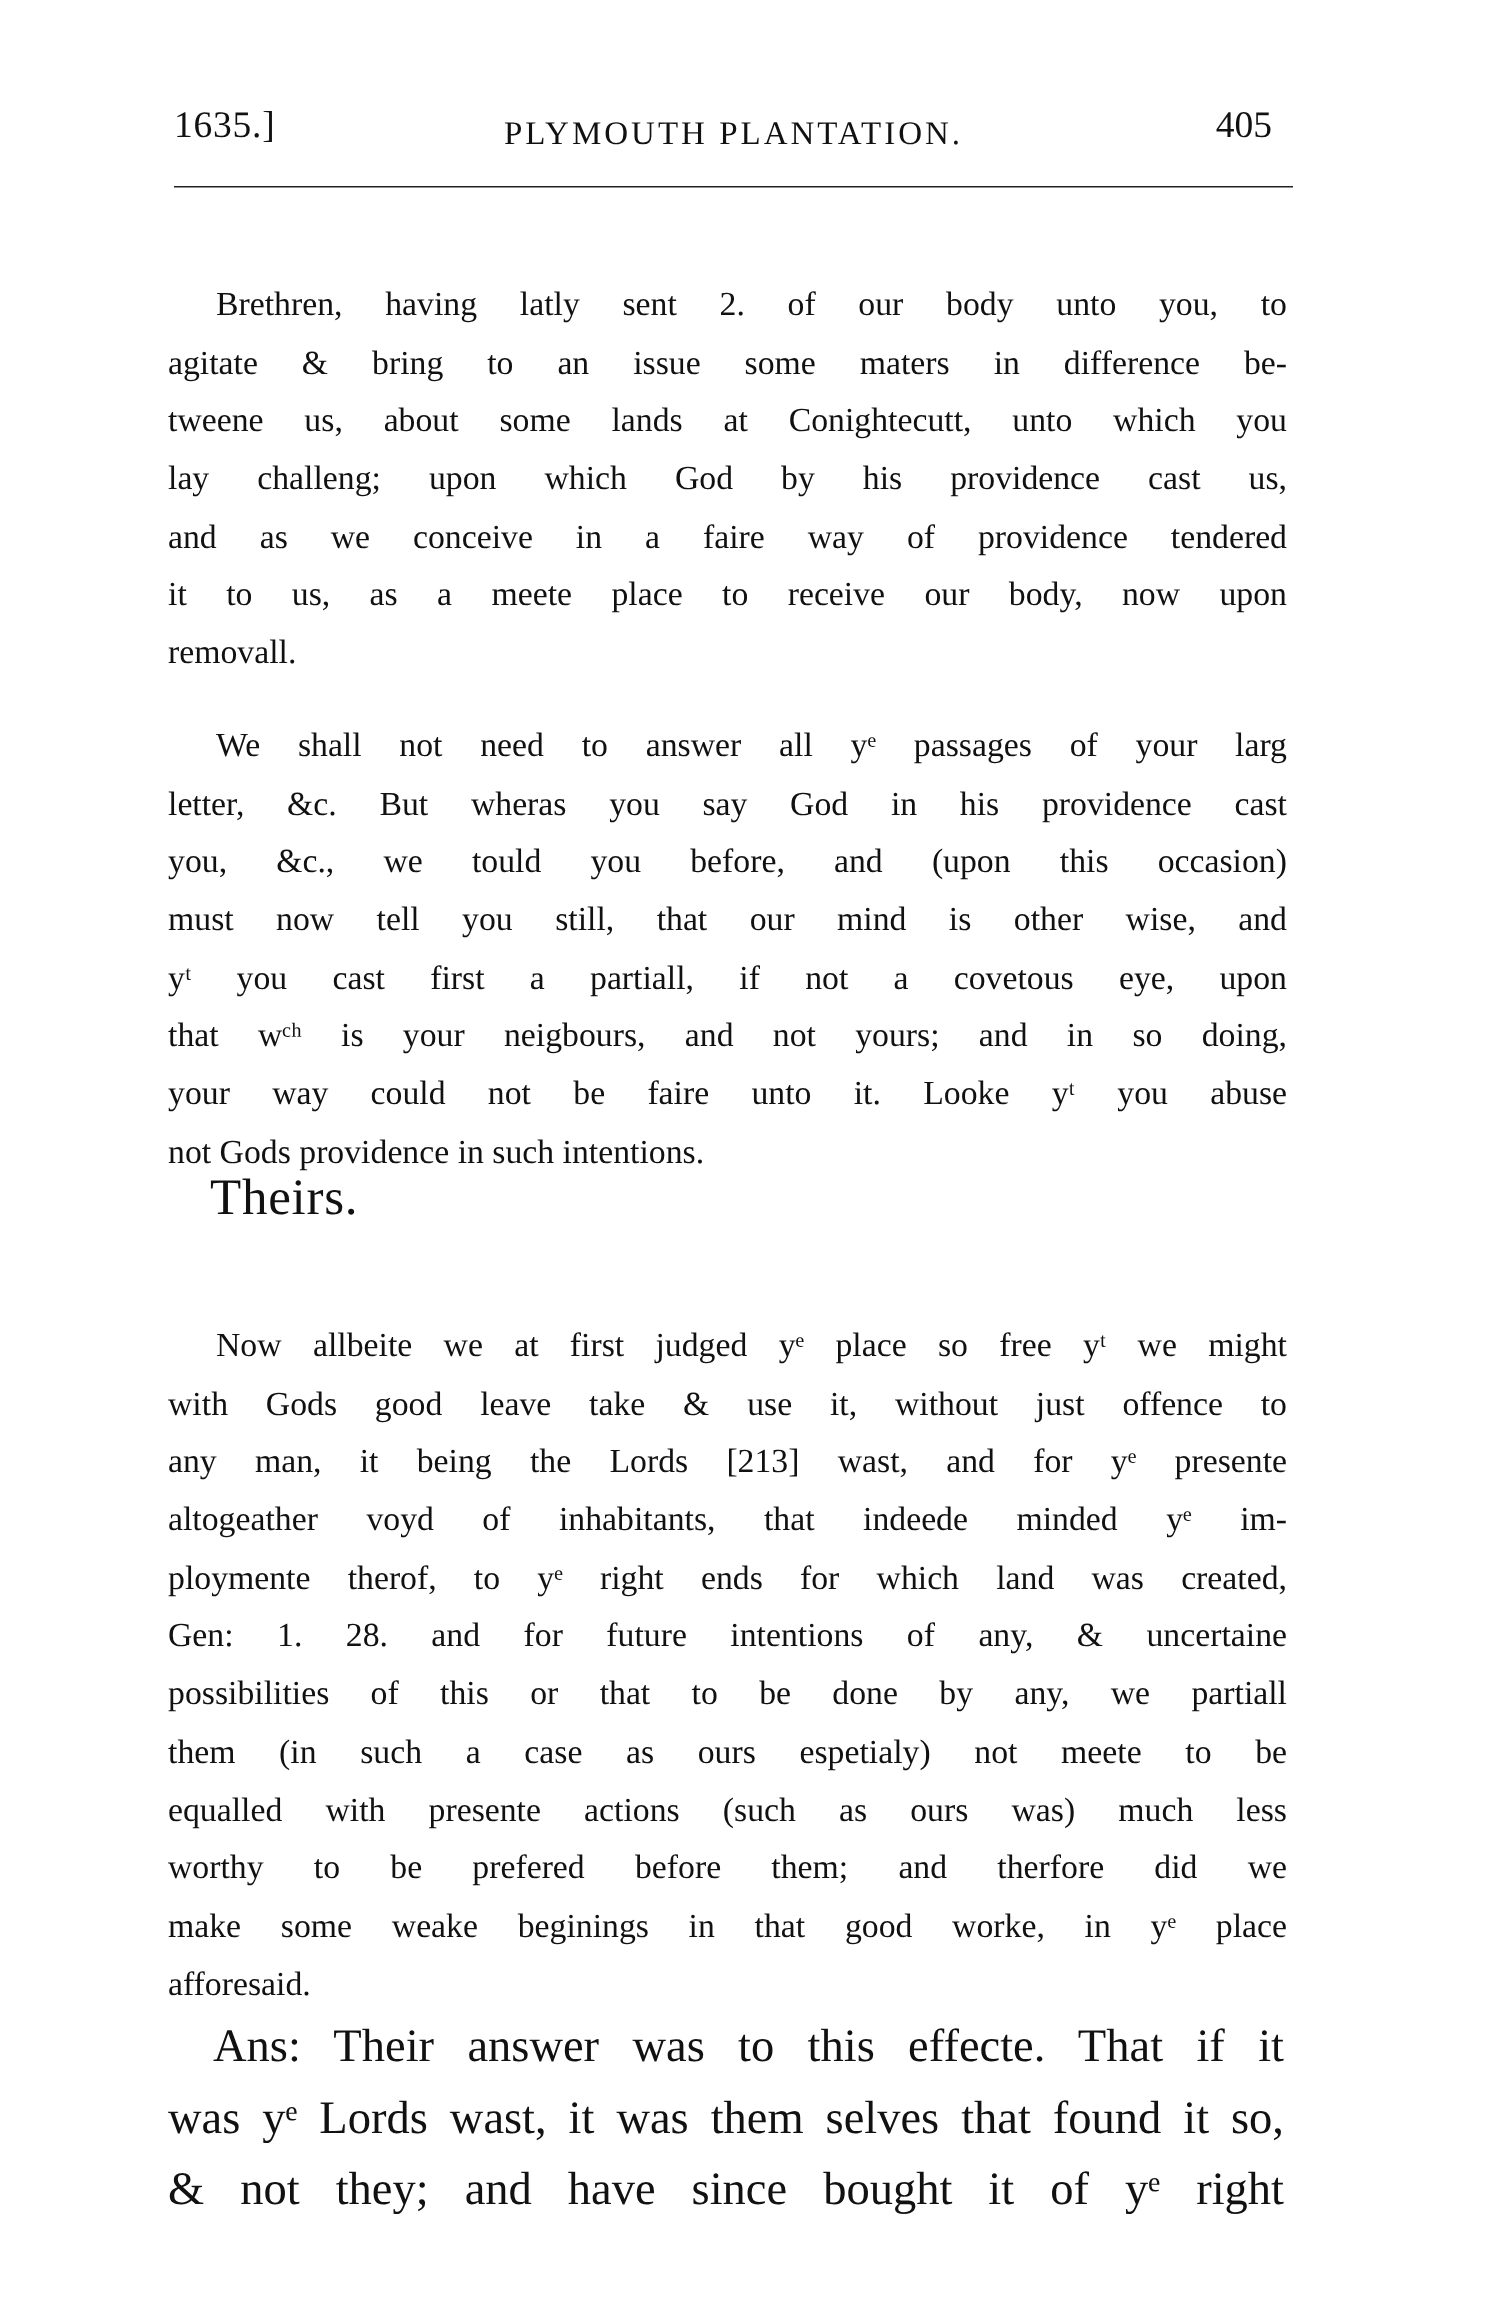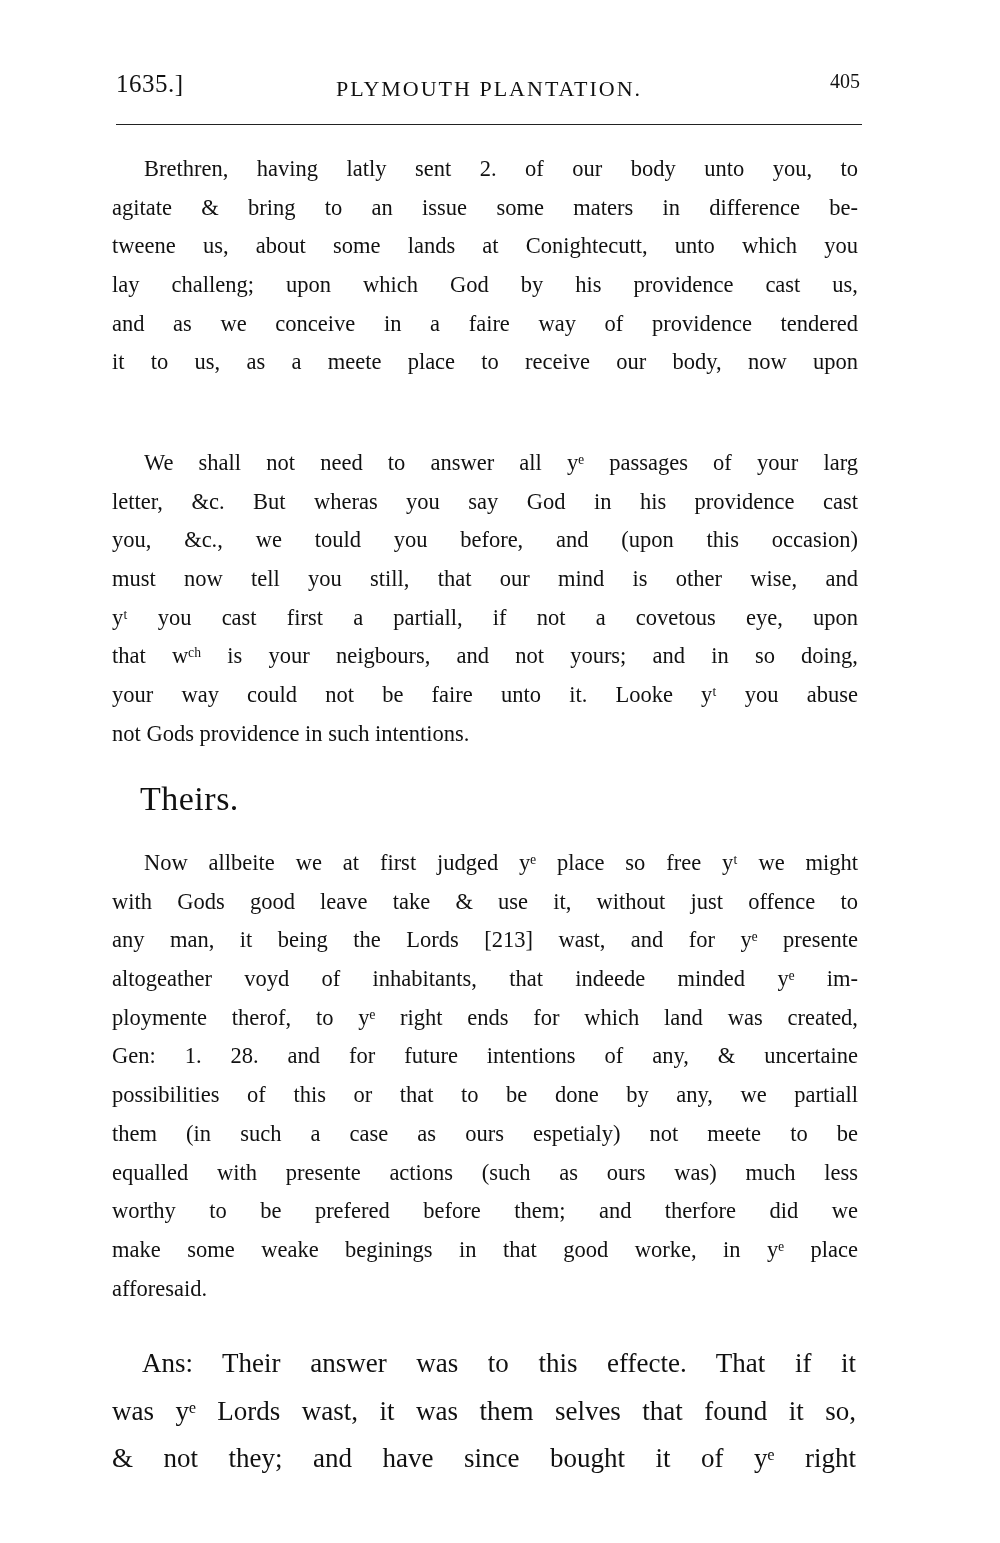--- a/index.html
+++ b/index.html
@@ -41,36 +41,37 @@
       width: 746px;
       text-align: center;
       top: 6px;
       font-size: 22px;
       letter-spacing: 2px;
       font-variant: small-caps;
       text-transform: uppercase;
     }
     .hdr-page {
       position: absolute;
-      right: 2px;
+      right: 14px;
       top: 0;
-      font-size: 20px;
+      font-size: 25px;
     }
     .rule {
       position: absolute;
       left: 116px;
       top: 124px;
       width: 746px;
       height: 0;
       border-top: 1.6px solid #222;
     }
     .block {
       position: absolute;
       left: 112px;
       width: 746px;
+      margin-top: 34px;
     }
     .line {
       display: block;
       height: 38.7px;
       line-height: 38.7px;
       font-size: 22.5px;
       text-align: justify;
       text-align-last: justify;
       white-space: nowrap;
       overflow: visible;
@@ -91,21 +92,21 @@
     .ans-block {
       position: absolute;
       left: 112px;
       top: 1340px;
       width: 744px;
     }
     .ans-line {
       display: block;
       height: 47.5px;
       line-height: 47.5px;
-      font-size: 27px;
+      font-size: 31px;
       text-align: justify;
       text-align-last: justify;
       white-space: nowrap;
     }
     .ans-line.indent {
       padding-left: 30px;
     }
   </style>
 </head>
 <body>
@@ -120,20 +121,21 @@
 
   <div class="rule"></div>
 
   <div class="block" style="top:150px;">
     <span class="line indent">Brethren, having latly sent 2. of our body unto you, to</span>
     <span class="line">agitate &amp; bring to an issue some maters in difference be-</span>
     <span class="line">tweene us, about some lands at Conightecutt, unto which you</span>
     <span class="line">lay challeng; upon which God by his providence cast us,</span>
     <span class="line">and as we conceive in a faire way of providence tendered</span>
     <span class="line">it to us, as a meete place to receive our body, now upon</span>
+    <span class="line last">removall.</span>
   </div>
 
   <div class="block" style="top:444px;">
     <span class="line indent">We shall not need to answer all yᵉ passages of your larg</span>
     <span class="line">letter, &amp;c. But wheras you say God in his providence cast</span>
     <span class="line">you, &amp;c., we tould you before, and (upon this occasion)</span>
     <span class="line">must now tell you still, that our mind is other wise, and</span>
     <span class="line">yᵗ you cast first a partiall, if not a covetous eye, upon</span>
     <span class="line">that wᶜʰ is your neigbours, and not yours; and in so doing,</span>
     <span class="line">your way could not be faire unto it. Looke yᵗ you abuse</span>

